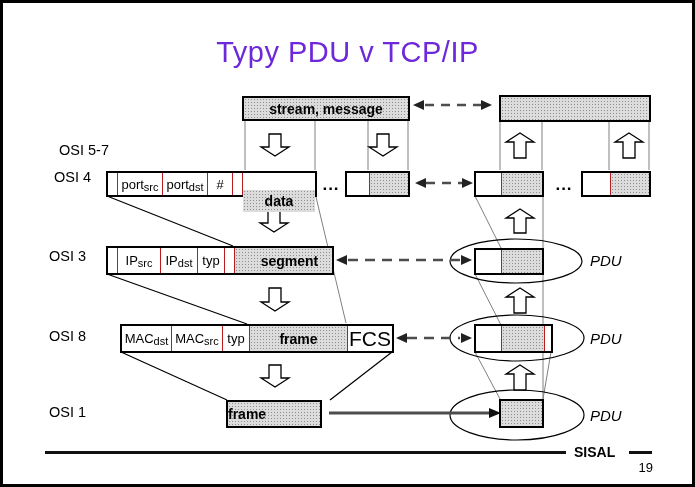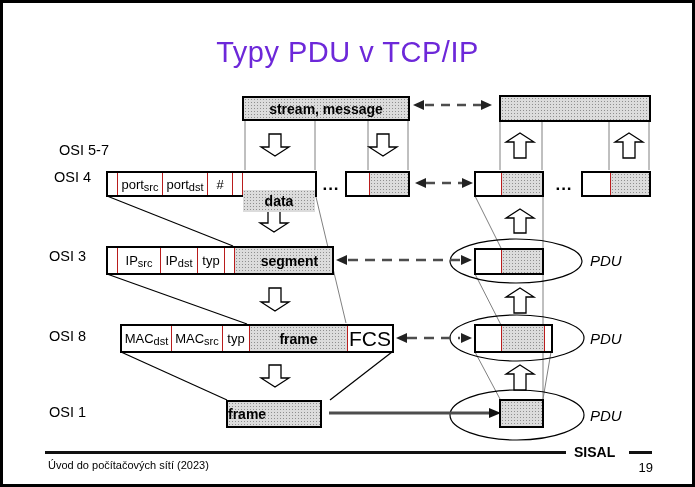--- a/index.html
+++ b/index.html
@@ -219,16 +219,15 @@
   </div>
   <div class="abs layer2 pdubox hatch" style="left:496px;top:396px;width:45px;height:29px;"></div>
 
   <div class="abs layer2 pdu-tag" style="left:587px;top:249px;">PDU</div>
   <div class="abs layer2 pdu-tag" style="left:587px;top:327px;">PDU</div>
   <div class="abs layer2 pdu-tag" style="left:587px;top:404px;">PDU</div>
 
   <div class="abs layer2 footer-line" style="left:42px;top:448px;width:521px;"></div>
   <div class="abs layer2 brand" style="left:571px;top:441px;">SISAL</div>
   <div class="abs layer2 footer-line" style="left:626px;top:448px;width:23px;"></div>
-  <div class="abs layer2 course" style="left:45px;top:456px;">Úvod do počítačových sítí (2023)</div>
   <div class="abs layer2 pageno" style="left:626px;top:457px;width:24px;text-align:right;">19</div>
 
 </div>
 
 </body></html>

